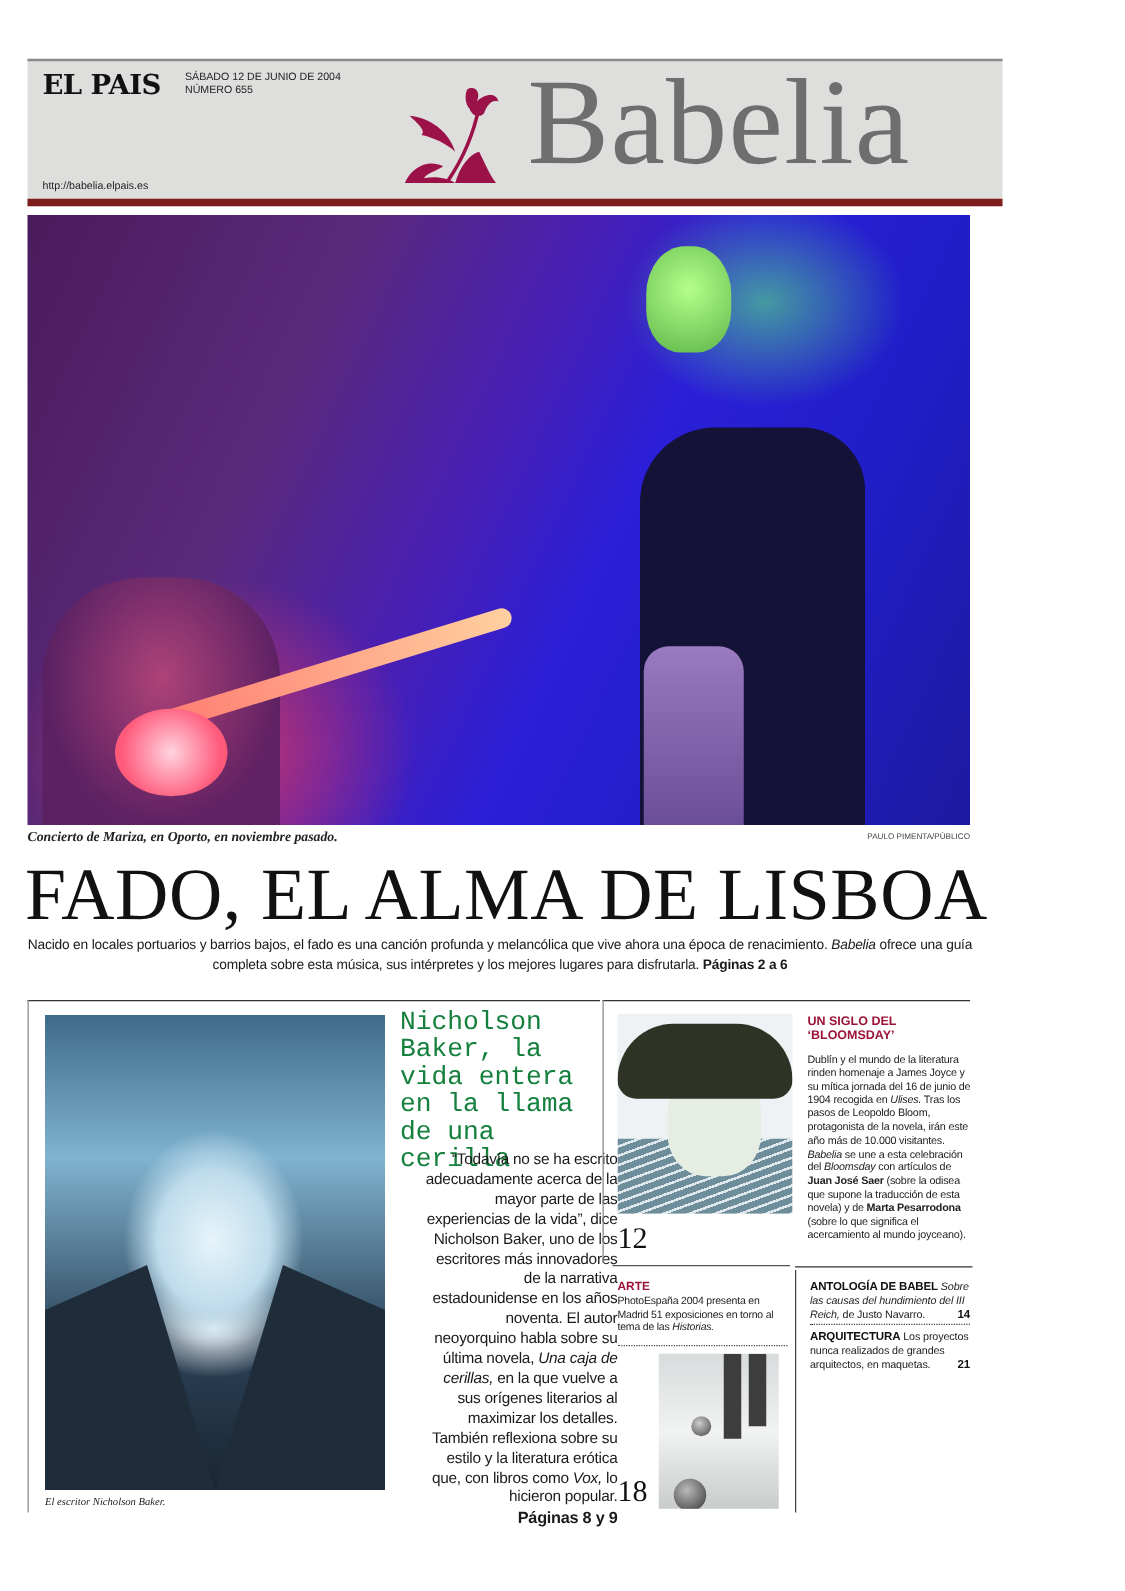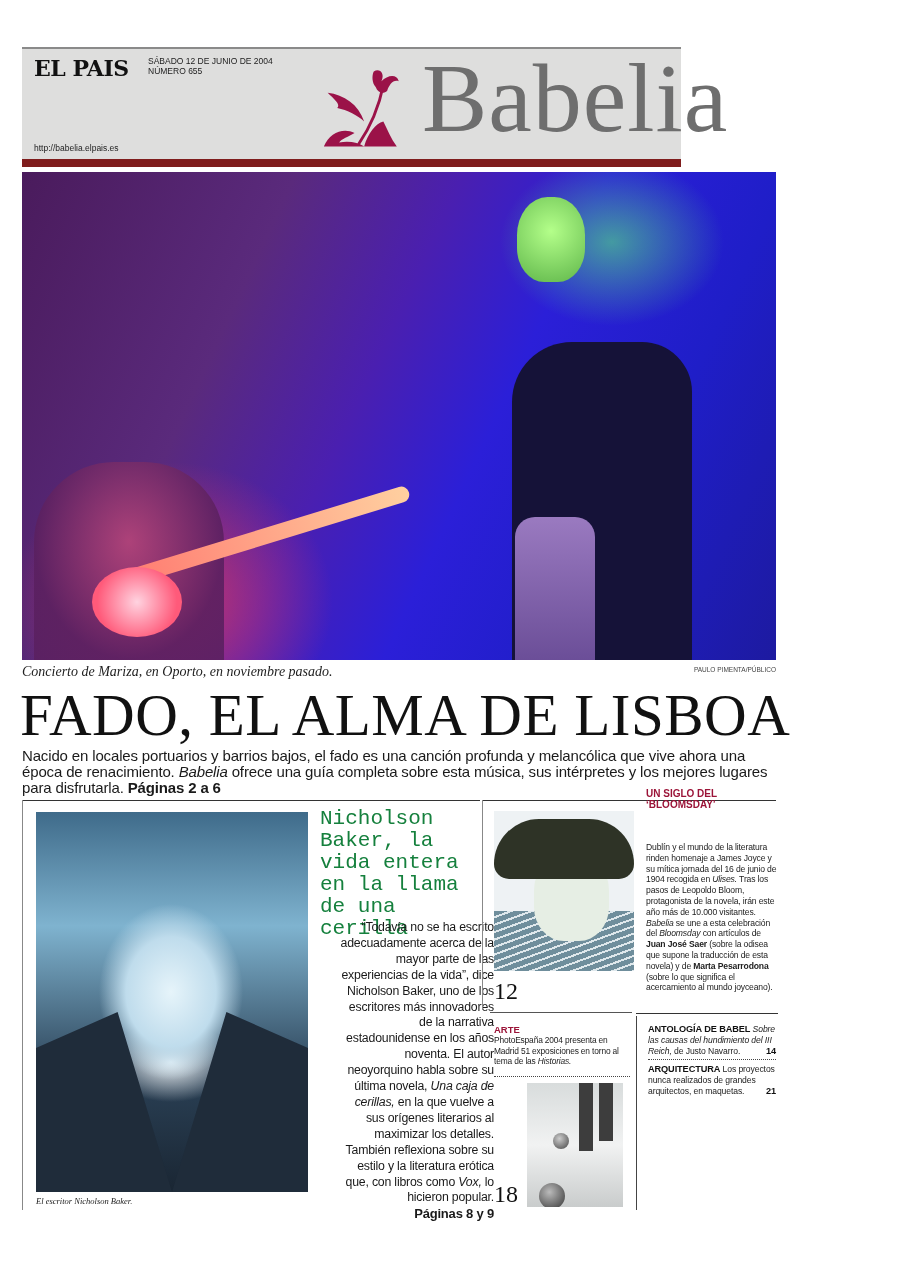--- a/index.html
+++ b/index.html
@@ -1,43 +1,43 @@
 <!DOCTYPE html>
 <html><head>
 <meta charset="utf-8">
 <style>
   html, body { margin: 0; padding: 0; background: #ffffff; }
   body { width: 900px; height: 1273px; position: relative; overflow: hidden; font-family: "Liberation Sans", sans-serif; color: #1a1a1a; }
 
   
-  .masthead { position: absolute; left: 22px; top: 47px; width: 659px; height: 110px; background: #dededd; border-top: 2px solid #8a8a8a; border-bottom: 8px solid #7f1d1d; }
+  .masthead { position: absolute; left: 22px; top: 47px; width: 780px; height: 110px; background: #dededd; border-top: 2px solid #8a8a8a; border-bottom: 6px solid #7f1d1d; }
   .elpais { position: absolute; left: 12px; top: 6px; font-family: "DejaVu Serif", serif; font-weight: bold; font-size: 22px; letter-spacing: -0.5px; color: #111; }
   .dateline { position: absolute; left: 126px; top: 7px; font-size: 8.5px; line-height: 10px; color: #222; }
   .url { position: absolute; left: 12px; top: 94px; font-size: 8.5px; color: #222; }
   .babelia-logo { position: absolute; left: 298px; top: 16px; width: 96px; height: 88px; }
   .babelia-word { position: absolute; left: 400px; top: -10px; font-family: "Liberation Serif", serif; font-size: 98px; color: #6e6e6e; letter-spacing: 1px; line-height: 118px; }
 
   
   .hero { position: absolute; left: 22px; top: 172px; width: 754px; height: 488px; overflow: hidden;
     background:
       radial-gradient(ellipse 160px 120px at 590px 70px, rgba(90,255,120,0.55), rgba(0,0,0,0) 70%),
       radial-gradient(ellipse 230px 200px at 150px 430px, rgba(255,60,90,0.7), rgba(0,0,0,0) 70%),
       linear-gradient(115deg, #4a1b5c 0%, #5a2a7c 28%, #4a1fb0 45%, #2b1fd8 60%, #1f1ec8 78%, #1d1aa0 100%); }
   .singer-body { position: absolute; left: 490px; top: 170px; width: 180px; height: 318px; background: #151238; border-radius: 60px 50px 0 0; }
   .singer-head { position: absolute; left: 495px; top: 25px; width: 68px; height: 85px; background: radial-gradient(circle at 50% 40%, #b4ff8a, #5fb64a); border-radius: 45% 45% 40% 40%; }
   .singer-skirt { position: absolute; left: 493px; top: 345px; width: 80px; height: 143px; background: linear-gradient(180deg, #9a7ac0, #6b4e98); border-radius: 20px 20px 0 0; }
   .guitarist { position: absolute; left: 12px; top: 290px; width: 190px; height: 198px; background: radial-gradient(ellipse at 50% 40%, #b0447a, #5a2060 70%); border-radius: 80px 80px 0 0; opacity: 0.9; }
   .guitar-neck { position: absolute; left: 100px; top: 400px; width: 300px; height: 16px; background: linear-gradient(90deg, #ff7a70, #ffd0a0); transform: rotate(-17deg); transform-origin: left center; border-radius: 8px; }
   .guitar-body { position: absolute; left: 70px; top: 395px; width: 90px; height: 70px; background: radial-gradient(circle, #ffd3e0, #ff5a7a 70%); border-radius: 50%; }
 
-  .hero-caption { position: absolute; left: 22px; top: 664px; font-family: "Liberation Serif", serif; font-style: italic; font-size: 14px; color: #222; }
+  .hero-caption { position: absolute; left: 22px; top: 664px; font-family: "Liberation Serif", serif; font-style: italic; font-size: 11px; color: #222; font-weight: bold; }
   .hero-credit { position: absolute; right: 124px; top: 666px; font-size: 6.5px; color: #444; }
 
   .headline { position: absolute; left: 20px; top: 680px; width: 760px; font-family: "Liberation Serif", serif; font-size: 59px; line-height: 70px; letter-spacing: 0.5px; color: #111; white-space: nowrap; }
-  .lede { position: absolute; left: 22px; top: 748px; width: 756px; font-size: 15px; line-height: 16px; color: #1a1a1a; letter-spacing: -0.15px; }
+  .lede { position: absolute; left: 22px; top: 748px; width: 756px; font-size: 11px; line-height: 16px; color: #1a1a1a; letter-spacing: -0.15px; text-align: center; }
   .lede b { font-weight: bold; }
 
   
   .lower-rule { position: absolute; left: 22px; top: 800px; width: 458px; height: 1px; background: #333; }
   .lower-vl { position: absolute; left: 22px; top: 800px; width: 1px; height: 410px; background: #888; }
   .portrait { position: absolute; left: 36px; top: 812px; width: 272px; height: 380px; overflow: hidden;
     background:
       radial-gradient(ellipse 90px 110px at 135px 180px, #e6f4fa 0%, #bfdcec 50%, rgba(0,0,0,0) 80%),
       radial-gradient(ellipse 80px 50px at 135px 250px, #f4f8fa, rgba(0,0,0,0) 80%),
       linear-gradient(180deg, #3f6b8a 0%, #7fb3cf 30%, #2a4055 70%, #1a2633 100%); }
@@ -49,21 +49,21 @@
   .story-pages { font-weight: bold; font-size: 13px; }
 
   
   .right-rule { position: absolute; left: 482px; top: 800px; width: 294px; height: 1px; background: #333; }
   .right-vl { position: absolute; left: 482px; top: 800px; width: 1px; height: 210px; background: #888; }
   .joyce { position: absolute; left: 494px; top: 811px; width: 140px; height: 160px; overflow: hidden; background: #eef2f4; }
   .joyce-hat { position: absolute; left: 0; top: 8px; width: 140px; height: 60px; background: #2e3326; border-radius: 60px 60px 20px 20px; }
   .joyce-face { position: absolute; left: 40px; top: 45px; width: 75px; height: 85px; background: #e6eee4; border-radius: 40%; }
   .joyce-scarf { position: absolute; left: 0; top: 100px; width: 140px; height: 60px; background: repeating-linear-gradient(160deg, #6f8e9c 0 5px, #dfe8ec 5px 7px); }
   .num12 { position: absolute; left: 494px; top: 978px; font-family: "Liberation Serif", serif; font-size: 24px; color: #111; }
-  .bloom-title { position: absolute; left: 646px; top: 788px; font-weight: bold; font-size: 10px; line-height: 11px; color: #9b1438; }
+  .bloom-title { position: absolute; left: 646px; top: 812px; font-weight: bold; font-size: 10px; line-height: 11px; color: #9b1438; }
   .bloom-body { position: absolute; left: 646px; top: 842px; width: 134px; font-size: 8.6px; line-height: 10.8px; color: #222; letter-spacing: -0.15px; }
 
   .arte-rule { position: absolute; left: 490px; top: 1012px; width: 142px; height: 1px; background: #555; }
   .arte-title { position: absolute; left: 494px; top: 1024px; font-weight: bold; font-size: 9.5px; color: #9b1438; }
   .arte-body { position: absolute; left: 494px; top: 1035px; width: 136px; font-size: 8.4px; line-height: 10.6px; color: #222; letter-spacing: -0.15px; }
   .arte-dots { position: absolute; left: 494px; top: 1076px; width: 136px; border-top: 1px dotted #444; }
   .arte-photo { position: absolute; left: 527px; top: 1083px; width: 96px; height: 124px; overflow: hidden; background: linear-gradient(180deg, #d8dcdc 0%, #f1f2f2 50%, #c9cccc 100%); }
   .leg1 { position: absolute; left: 52px; top: 0; width: 14px; height: 68px; background: #3d3d3d; }
   .leg2 { position: absolute; left: 72px; top: 0; width: 14px; height: 58px; background: #3d3d3d; }
   .ball1 { position: absolute; left: 12px; top: 100px; width: 26px; height: 26px; background: radial-gradient(circle at 40% 35%, #bbb, #333); border-radius: 50%; }

